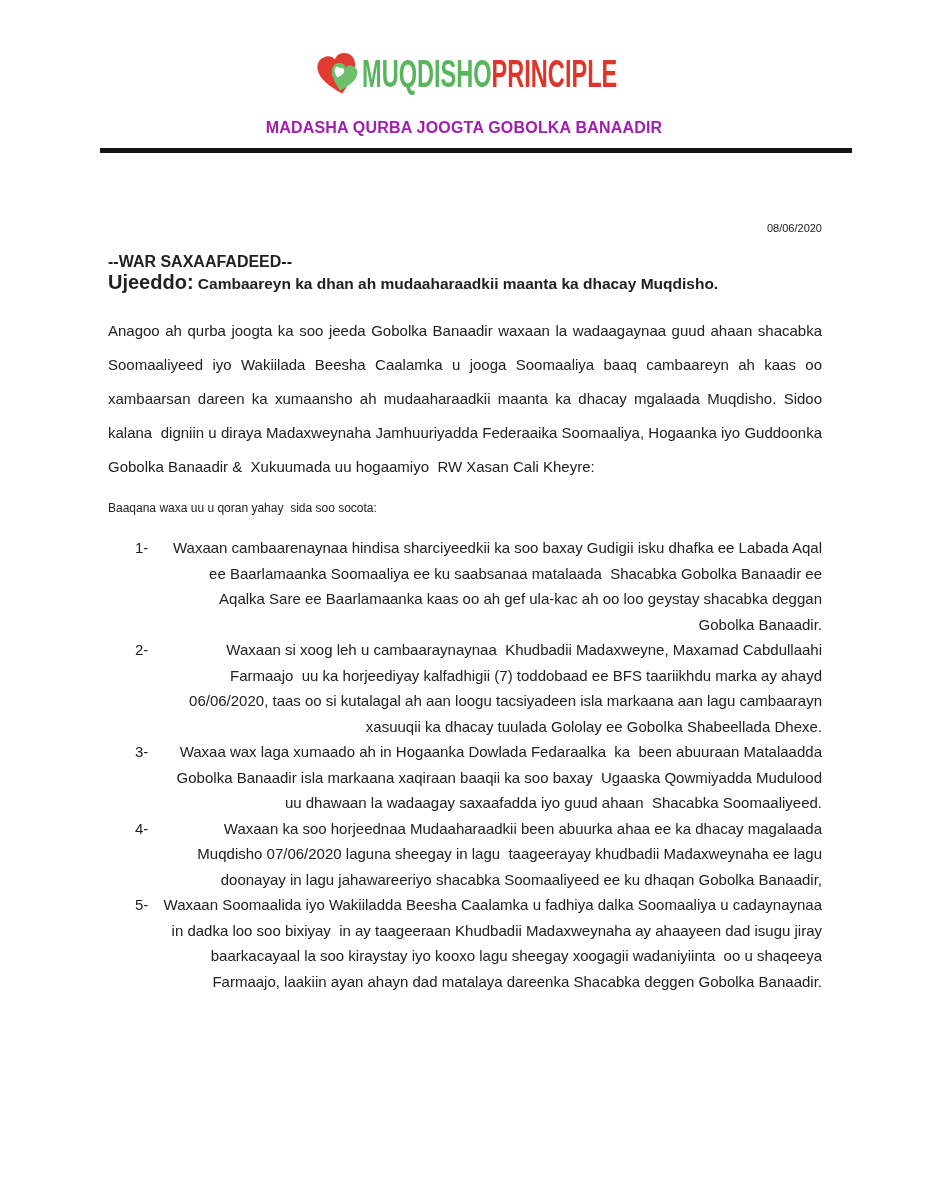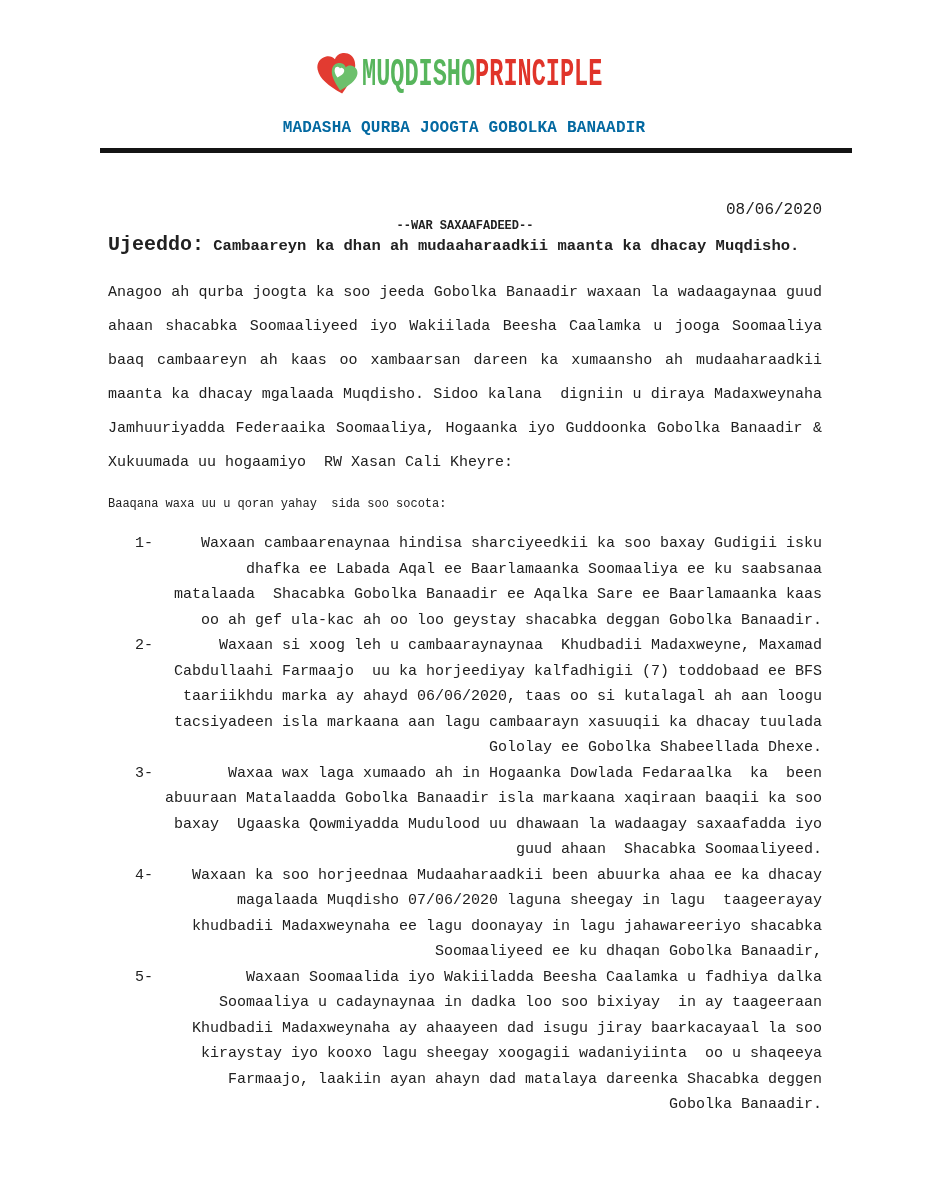--- a/index.html
+++ b/index.html
@@ -1,45 +1,45 @@
 <!DOCTYPE html>
 <html><head>
 <meta charset="utf-8">
 <style>
   html, body { margin: 0; padding: 0; background: #ffffff; }
   .page {
     position: relative;
     width: 928px;
     height: 1200px;
     background: #ffffff;
-    font-family: Liberation Mono, monospace;
+    font-family: Liberation Sans, sans-serif;
     color: #212121;
     overflow: hidden;
   }
   
   .header { position: relative; height: 154px; }
   .logo-icon { position: absolute; left: 314px; top: 49px; width: 48px; height: 50px; }
   .logo-text {
     position: absolute; left: 362px; top: 53px;
     font-size: 38px; font-weight: bold; white-space: nowrap;
     transform: scaleX(0.62); transform-origin: left top;
     letter-spacing: 0px;
   }
   .logo-green { color: #57b55c; }
   .logo-red   { color: #e0342a; }
   .subtitle {
     position: absolute; top: 119px; left: 0; width: 100%;
     text-align: center; font-size: 16px; font-weight: bold;
-    color: #0369a1; letter-spacing: 0.2px;
+    color: #a21caf; letter-spacing: 0.2px;
   }
   .rule { position: absolute; top: 148px; left: 100px; width: 752px; height: 5px; background: #141414; }
   
   .doc-body { padding: 0 106px 0 108px; }
-  .date-row { padding-top: 47px; text-align: right; font-size: 16px; }
-  .doc-title { text-align: center; font-weight: bold; font-size: 12px; }
+  .date-row { padding-top: 68px; text-align: right; font-size: 11px; }
+  .doc-title { margin-top: 19px; font-weight: bold; font-size: 16px; }
   .subject { }
   .subject-label { font-size: 20px; font-weight: bold; }
   .subject-text { font-size: 15.5px; font-weight: bold; }
   .intro {
     margin-top: 20px; font-size: 15px; line-height: 34px;
     text-align: justify; white-space: pre-wrap;
   }
   .baaq-line { margin-top: 17px; font-size: 12px; white-space: pre-wrap; }
   .section-heading { margin-top: 25px; font-size: 15px; }
   .numbered-list { margin-top: 20px; padding-left: 27px; }

